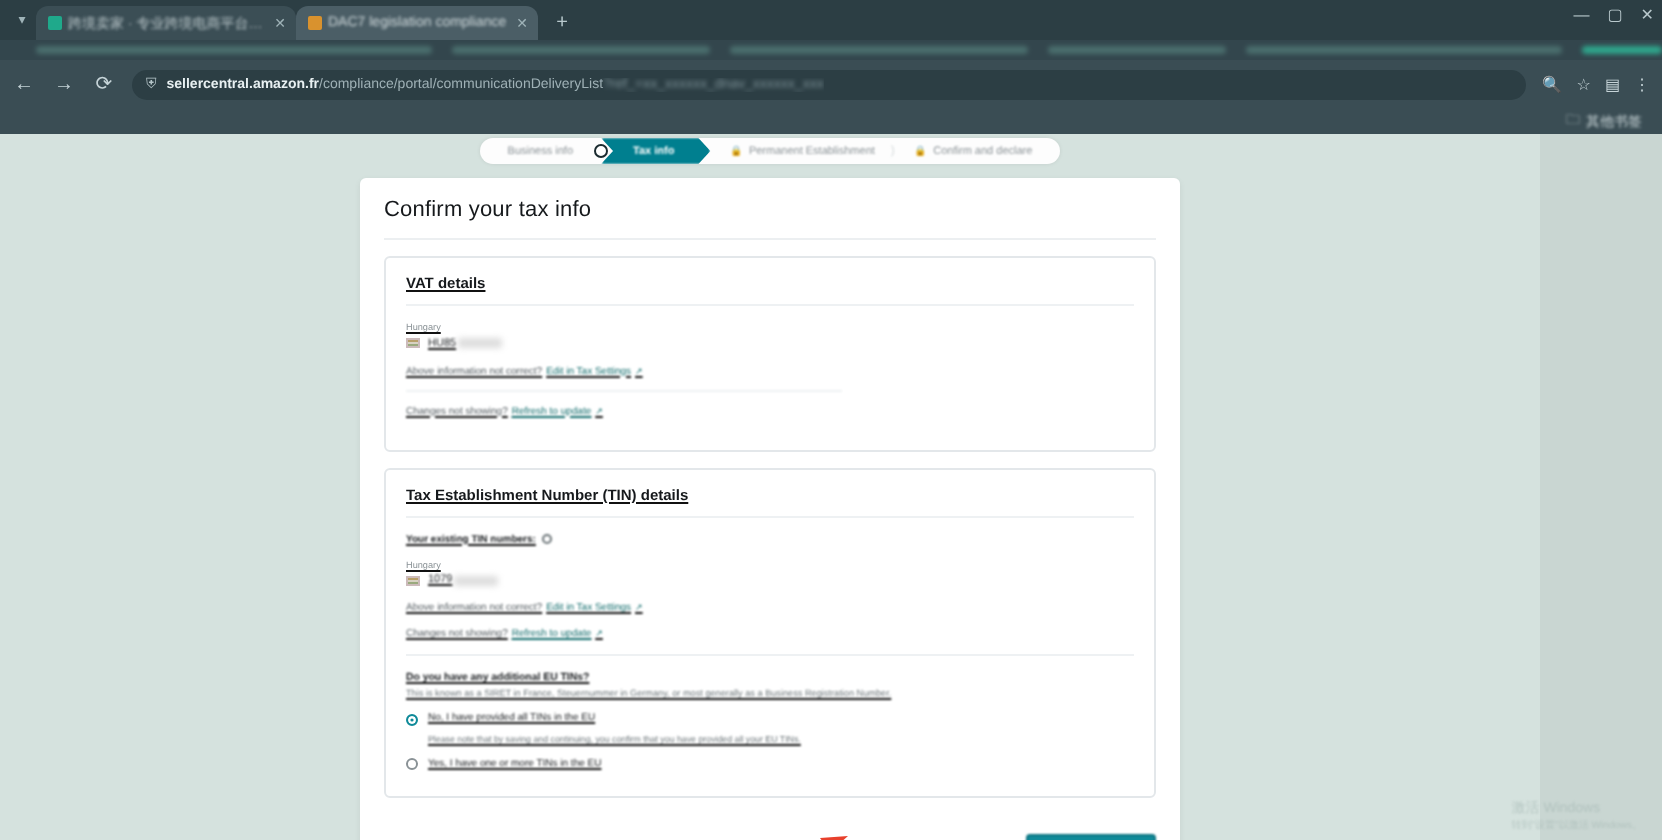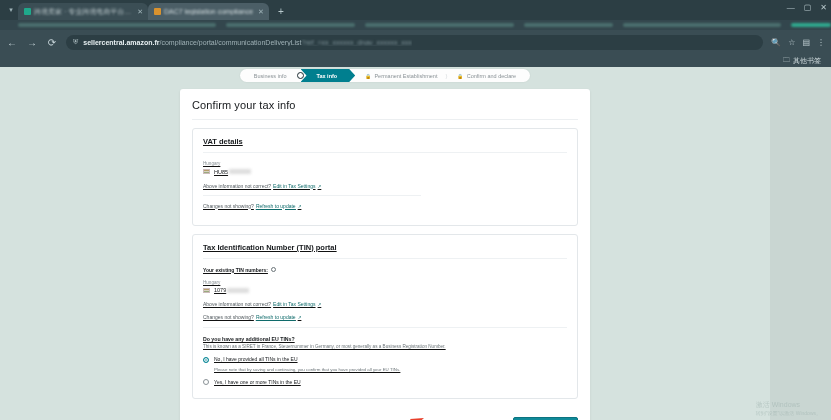--- a/index.html
+++ b/index.html
@@ -424,21 +424,21 @@
         </div>
 
         <div class="hint-line">
           <span>Changes not showing?</span>
           <span class="lnk underline">Refresh to update</span>
           <span class="extico">↗</span>
         </div>
       </div>
 
       <div class="panel">
-        <div class="panel-title">Tax Identification Number (TIN) portal</div>
+        <div class="panel-title">Tax Establishment Number (TIN) details</div>
 
         <div class="tin-note">
           <span>Your existing TIN numbers:</span>
           <span class="info-ico"></span>
         </div>
 
         <div class="field-label">Hungary</div>
         <div class="value-row">
           <span class="flag"></span>
           <span class="value-text">

